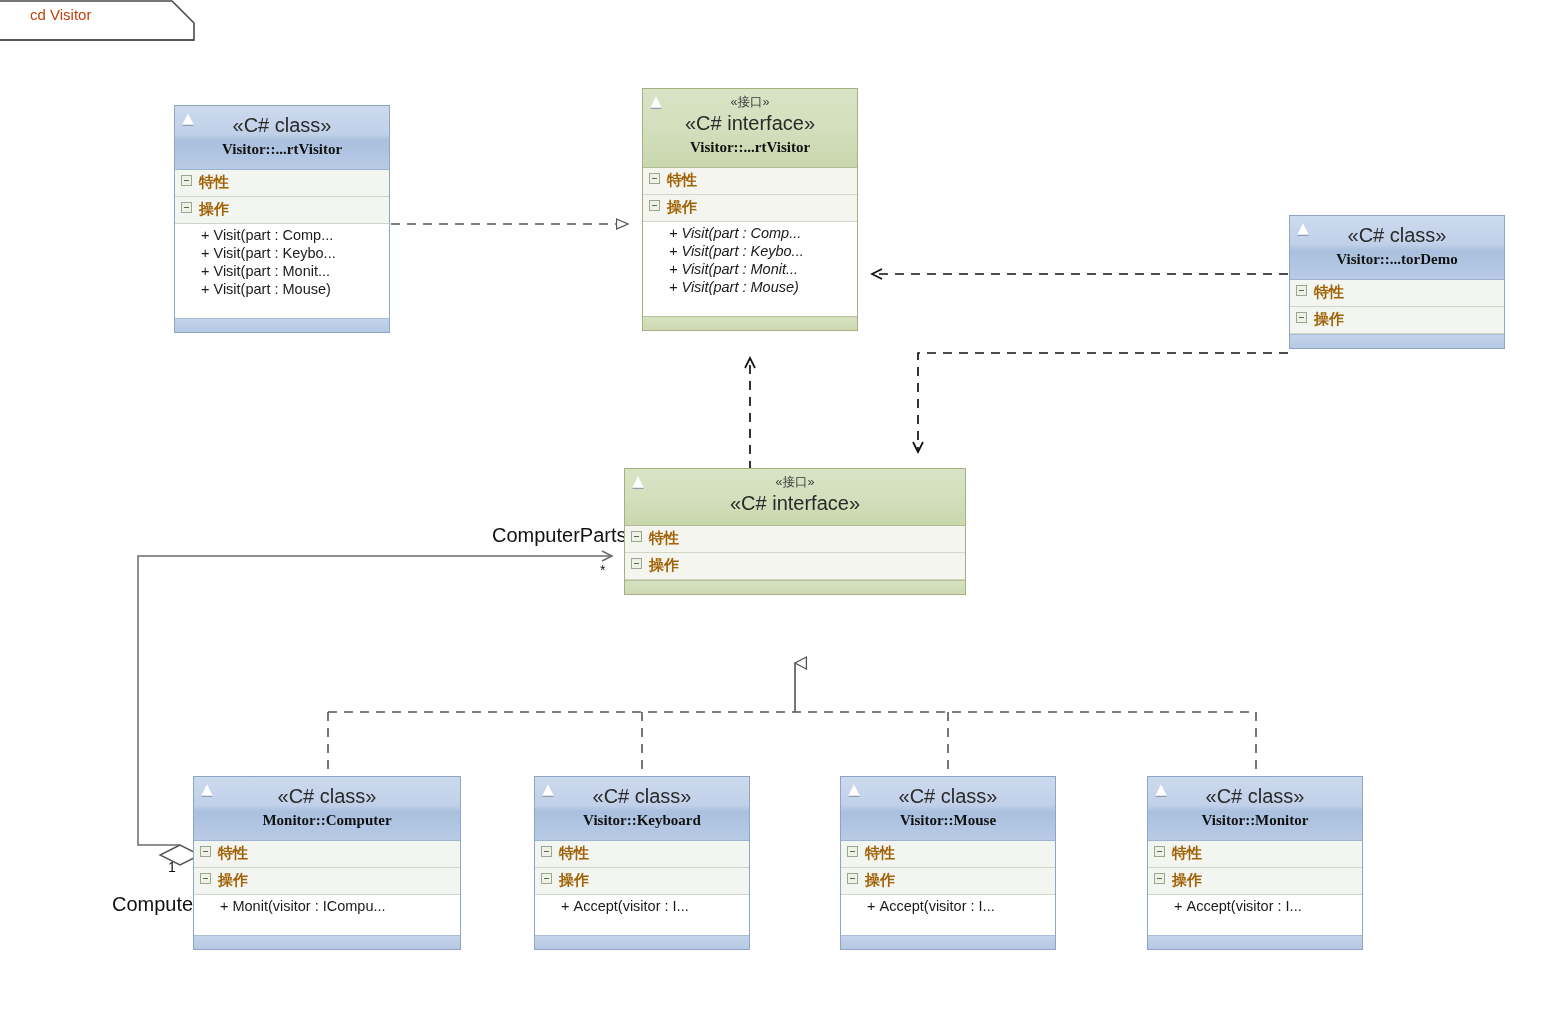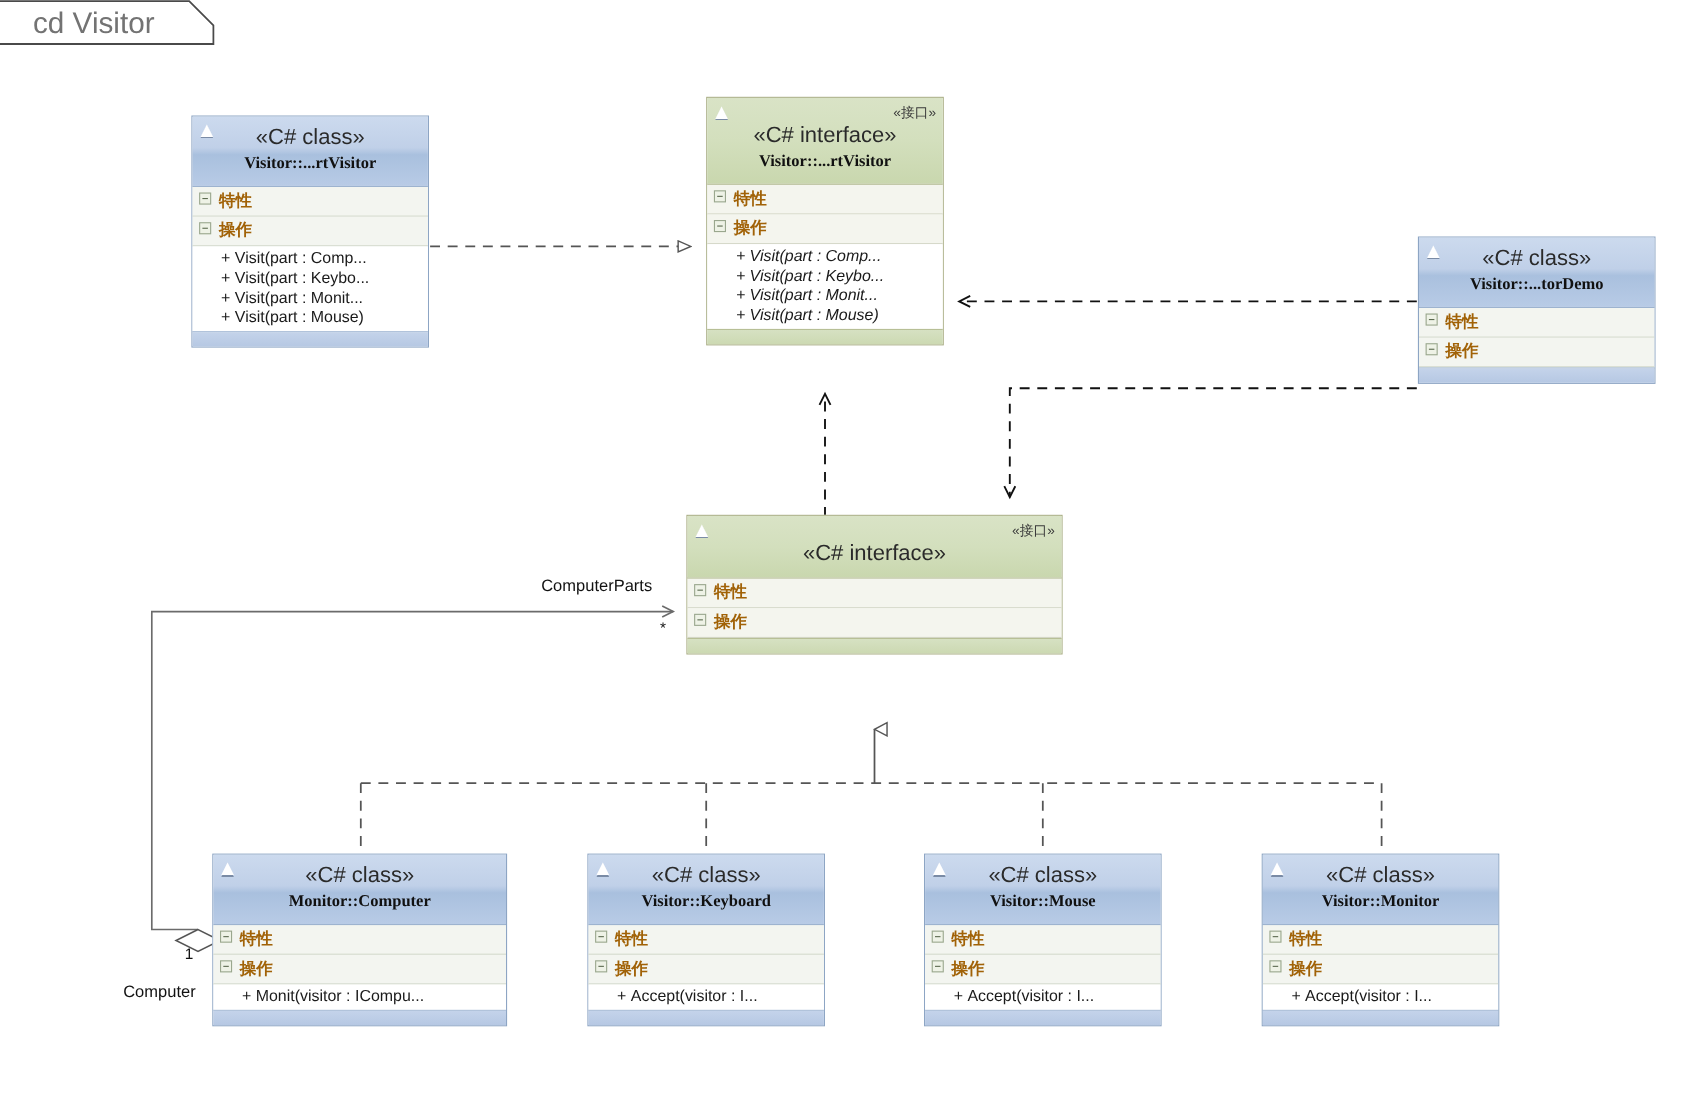--- a/index.html
+++ b/index.html
@@ -24,22 +24,22 @@
     position: absolute;
     left: 0;
     top: 0;
     width: 200px;
     height: 42px;
   }
   #frame-tab .tab-label {
     position: absolute;
     left: 30px;
     top: 6px;
-    font-size: 27px;
-    color: #737373;
+    font-size: 15px;
+    color: #c2410c;
     white-space: nowrap;
     font-family: "Liberation Sans", sans-serif;
   }
 
   
   #connectors {
     position: absolute;
     left: 0;
     top: 0;
     width: 1551px;
@@ -85,21 +85,20 @@
   .stereo {
     font-size: 20px;
     color: #2a2a2a;
     line-height: 1.35;
     font-family: "Liberation Sans", sans-serif;
   }
   .stereo-small {
     font-size: 12.5px;
     color: #3a3a3a;
     line-height: 1.2;
-    text-align: right;
   }
   .node-title {
     font-size: 15px;
     font-weight: bold;
     color: #111111;
     line-height: 1.45;
     font-family: Liberation Serif, serif;
   }
 
   .section {
@@ -133,21 +132,21 @@
   }
   .section-label {
     font-size: 15px;
     color: #a16207;
     font-weight: bold;
     font-family: "Liberation Serif", serif;
   }
 
   .members {
     background: #ffffff;
-    padding: 2px 0 3px 0;
+    padding: 2px 0 20px 0;
   }
   .member {
     font-size: 14.5px;
     color: #1a1a1a;
     padding: 1px 6px 1px 26px;
     white-space: nowrap;
     font-family: "Liberation Sans", sans-serif;
   }
   .member.italic { font-style: italic; }
   .member .vis { margin-right: 4px; }
@@ -158,21 +157,21 @@
     border-top: 1px solid #a9bdd8;
   }
   .node.iface > .node-footer {
     background: linear-gradient(to bottom, #d6e1c2, #ccd9b2);
     border-top: 1px solid #b7bf96;
   }
 
   
   .edge-label {
     position: absolute;
-    font-size: 15px;
+    font-size: 20px;
     color: #111111;
     white-space: nowrap;
     font-family: "Liberation Sans", sans-serif;
   }
   .edge-label.small { font-size: 14px; }
 </style>
 </head>
 <body>
 
 <div id="canvas">

